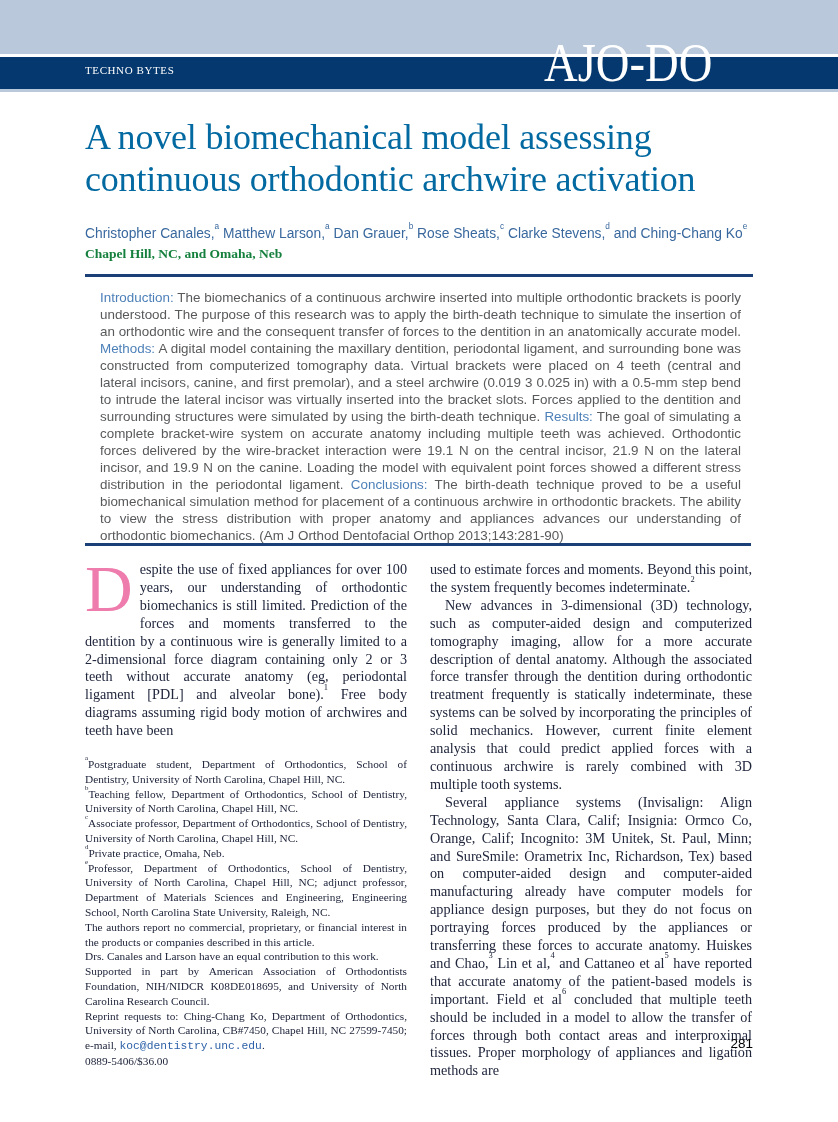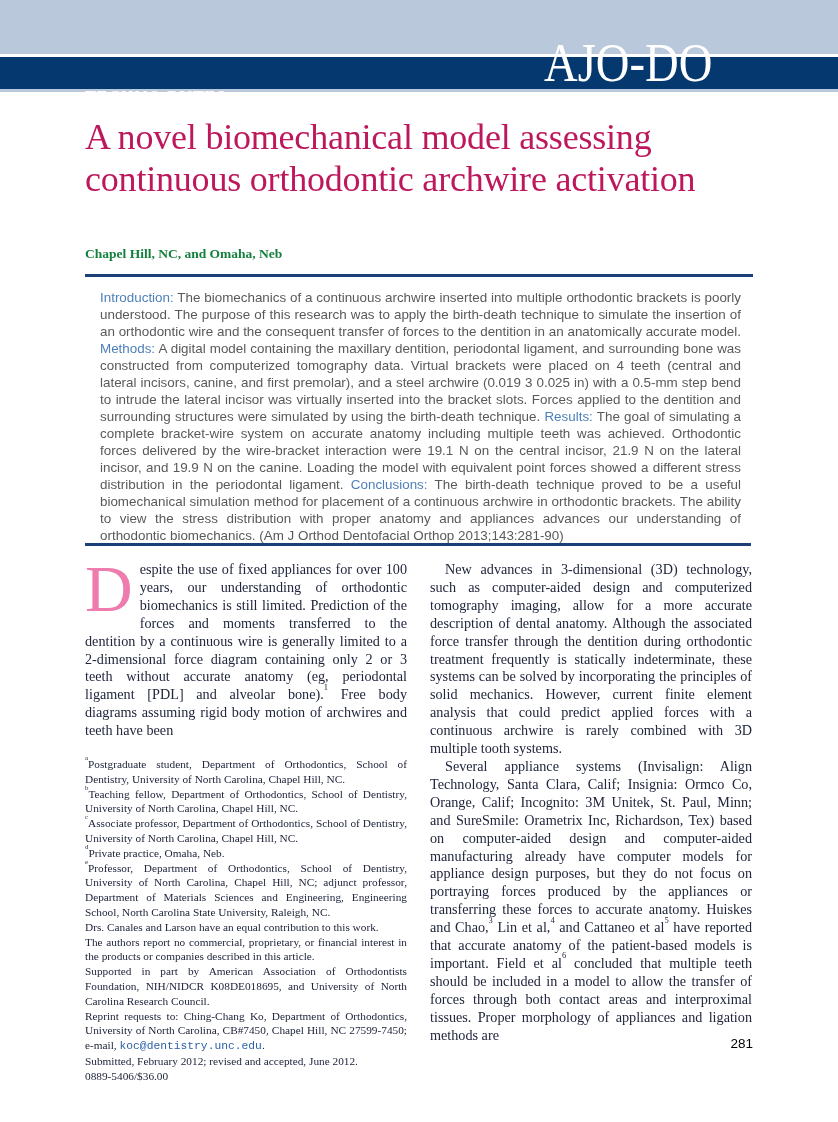--- a/index.html
+++ b/index.html
@@ -5,27 +5,27 @@
   * { margin:0; padding:0; box-sizing:border-box; }
   html,body { width:838px; background:#ffffff; }
   .page {
     position:relative; width:838px; height:1122px; background:#ffffff;
     overflow:hidden; font-family:"Liberation Serif", serif;
   }
   
   .band-light { position:absolute; top:0; left:0; width:838px; height:54px; background:#bac8dc; }
   .band-navy  { position:absolute; top:57px; left:0; width:838px; height:35px; background:#04386e;
                 border-bottom:3px solid #bac8dc; }
-  .section-label { position:absolute; left:85px; top:64px; color:#ffffff; font-size:18px;
-                   letter-spacing:0.6px; font-family:"Liberation Serif", serif;margin-top:24px; }
+  .section-label { position:absolute; left:85px; top:64px; color:#ffffff; font-size:11px;
+                   letter-spacing:0.6px; font-family:"Liberation Serif", serif; }
   .logo { position:absolute; top:36px; right:126px; color:#ffffff; font-size:53px; line-height:1;
           font-family:"Liberation Serif", serif; transform:scale(0.88,1.02); transform-origin:right top; }
   
   .title { position:absolute; left:85px; top:116px; width:664px; font-size:36px; line-height:42px;
-           font-weight:400; color:#be185d; letter-spacing:-0.2px; }
+           font-weight:400; color:#0369a1; letter-spacing:-0.2px; }
   .authors { position:absolute; left:85px; top:226px; width:690px;
              font-family:"Liberation Sans", sans-serif; font-size:13.8px; color:#39689e; }
   .affiliation { position:absolute; left:85px; top:246px; font-size:13.5px; font-weight:bold; color:#15803d; }
   .rule1 { position:absolute; left:85px; top:274px; width:668px; height:3px; background:#1b4078; }
   .rule2 { position:absolute; left:85px; top:543px; width:666px; height:3px; background:#1b4078; }
   
   .abstract { position:absolute; left:100px; top:289px; width:641px;
               font-family:"Liberation Sans", sans-serif; font-size:13.4px; line-height:17px;
               color:#58595b; text-align:justify; }
   .ab-label { color:#4d80b8;margin-top:44px; }
@@ -49,46 +49,47 @@
 
 <div class="page">
 
   <div class="band-light"></div>
   <div class="band-navy"></div>
   <span class="section-label">TECHNO BYTES</span>
   <span class="logo">AJO-DO</span>
 
   <h1 class="title">A novel biomechanical model assessing continuous orthodontic archwire activation</h1>
 
+  <div class="authors"><span>Christopher Canales,</span><sup>a</sup><span> Matthew Larson,</span><sup>a</sup><span> Dan Grauer,</span><sup>b</sup><span> Rose Sheats,</span><sup>c</sup><span> Clarke Stevens,</span><sup>d</sup><span> and Ching-Chang Ko</span><sup>e</sup></div>
   <div class="affiliation">Chapel Hill, NC, and Omaha, Neb</div>
 
   <div class="rule1"></div>
 
   <p class="abstract"><span class="ab-label">Introduction: </span><span>The biomechanics of a continuous archwire inserted into multiple orthodontic brackets is poorly understood. The purpose of this research was to apply the birth-death technique to simulate the insertion of an orthodontic wire and the consequent transfer of forces to the dentition in an anatomically accurate model. </span><span class="ab-label">Methods: </span><span>A digital model containing the maxillary dentition, periodontal ligament, and surrounding bone was constructed from computerized tomography data. Virtual brackets were placed on 4 teeth (central and lateral incisors, canine, and first premolar), and a steel archwire (0.019 3  0.025 in) with a 0.5-mm step bend to intrude the lateral incisor was virtually inserted into the bracket slots. Forces applied to the dentition and surrounding structures were simulated by using the birth-death technique. </span><span class="ab-label">Results: </span><span>The goal of simulating a complete bracket-wire system on accurate anatomy including multiple teeth was achieved. Orthodontic forces delivered by the wire-bracket interaction were 19.1 N on the central incisor, 21.9 N on the lateral incisor, and 19.9 N on the canine. Loading the model with equivalent point forces showed a different stress distribution in the periodontal ligament. </span><span class="ab-label">Conclusions: </span><span>The birth-death technique proved to be a useful biomechanical simulation method for placement of a continuous archwire in orthodontic brackets. The ability to view the stress distribution with proper anatomy and appliances advances our understanding of orthodontic biomechanics. (Am J Orthod Dentofacial Orthop 2013;143:281-90)</span></p>
 
   <div class="rule2"></div>
 
   <div class="columns">
     <div class="col">
       <p><span class="dropcap">D</span><span><span>espite the use of fixed appliances for over 100 years, our understanding of orthodontic biomechanics is still limited. Prediction of the forces and moments transferred to the dentition by a continuous wire is generally limited to a 2-dimensional force diagram containing only 2 or 3 teeth without accurate anatomy (eg, periodontal ligament [PDL] and alveolar bone).</span><sup>1</sup><span> Free body diagrams assuming rigid body motion of archwires and teeth have been</span></span></p>
       <div class="fnblock">
           <div class="fn"><sup>a</sup><span>Postgraduate student, Department of Orthodontics, School of Dentistry, University of North Carolina, Chapel Hill, NC.</span></div>
           <div class="fn"><sup>b</sup><span>Teaching fellow, Department of Orthodontics, School of Dentistry, University of North Carolina, Chapel Hill, NC.</span></div>
           <div class="fn"><sup>c</sup><span>Associate professor, Department of Orthodontics, School of Dentistry, University of North Carolina, Chapel Hill, NC.</span></div>
           <div class="fn"><sup>d</sup><span>Private practice, Omaha, Neb.</span></div>
           <div class="fn"><sup>e</sup><span>Professor, Department of Orthodontics, School of Dentistry, University of North Carolina, Chapel Hill, NC; adjunct professor, Department of Materials Sciences and Engineering, Engineering School, North Carolina State University, Raleigh, NC.</span></div>
+          <div class="fn"><span>The authors report no commercial, proprietary, or financial interest in the products or companies described in this article.</span></div>
           <div class="fn"><span>Drs. Canales and Larson have an equal contribution to this work.</span></div>
-          <div class="fn"><span>The authors report no commercial, proprietary, or financial interest in the products or companies described in this article.</span></div>
           <div class="fn"><span>Supported in part by American Association of Orthodontists Foundation, NIH/NIDCR K08DE018695, and University of North Carolina Research Council.</span></div>
           <div class="fn"><span>Reprint requests to: Ching-Chang Ko, Department of Orthodontics, University of North Carolina, CB#7450, Chapel Hill, NC 27599-7450; e-mail, </span><span class="link">koc@dentistry.unc.edu</span><span>.</span></div>
-          <div class="fn"><span>Submitted, February 2012; revised and accepted, June 2012.</span></div>
           <div class="fn"><span>0889-5406/$36.00</span></div>
         </div>
     </div>
     <div class="col">
+      <p><span>used to estimate forces and moments. Beyond this point, the system frequently becomes indeterminate.</span><sup>2</sup></p>
       <p class="indent"><span>New advances in 3-dimensional (3D) technology, such as computer-aided design and computerized tomography imaging, allow for a more accurate description of dental anatomy. Although the associated force transfer through the dentition during orthodontic treatment frequently is statically indeterminate, these systems can be solved by incorporating the principles of solid mechanics. However, current finite element analysis that could predict applied forces with a continuous archwire is rarely combined with 3D multiple tooth systems.</span></p>
       <p class="indent"><span>Several appliance systems (Invisalign: Align Technology, Santa Clara, Calif; Insignia: Ormco Co, Orange, Calif; Incognito: 3M Unitek, St. Paul, Minn; and SureSmile: Orametrix Inc, Richardson, Tex) based on computer-aided design and computer-aided manufacturing already have computer models for appliance design purposes, but they do not focus on portraying forces produced by the appliances or transferring these forces to accurate anatomy. Huiskes and Chao,</span><sup>3</sup><span> Lin et al,</span><sup>4</sup><span> and Cattaneo et al</span><sup>5</sup><span> have reported that accurate anatomy of the patient-based models is important. Field et al</span><sup>6</sup><span> concluded that multiple teeth should be included in a model to allow the transfer of forces through both contact areas and interproximal tissues. Proper morphology of appliances and ligation methods are</span></p>
     </div>
   </div>
 
   <div class="pagenum">281</div>
 
 </div>
 
 </body></html>

